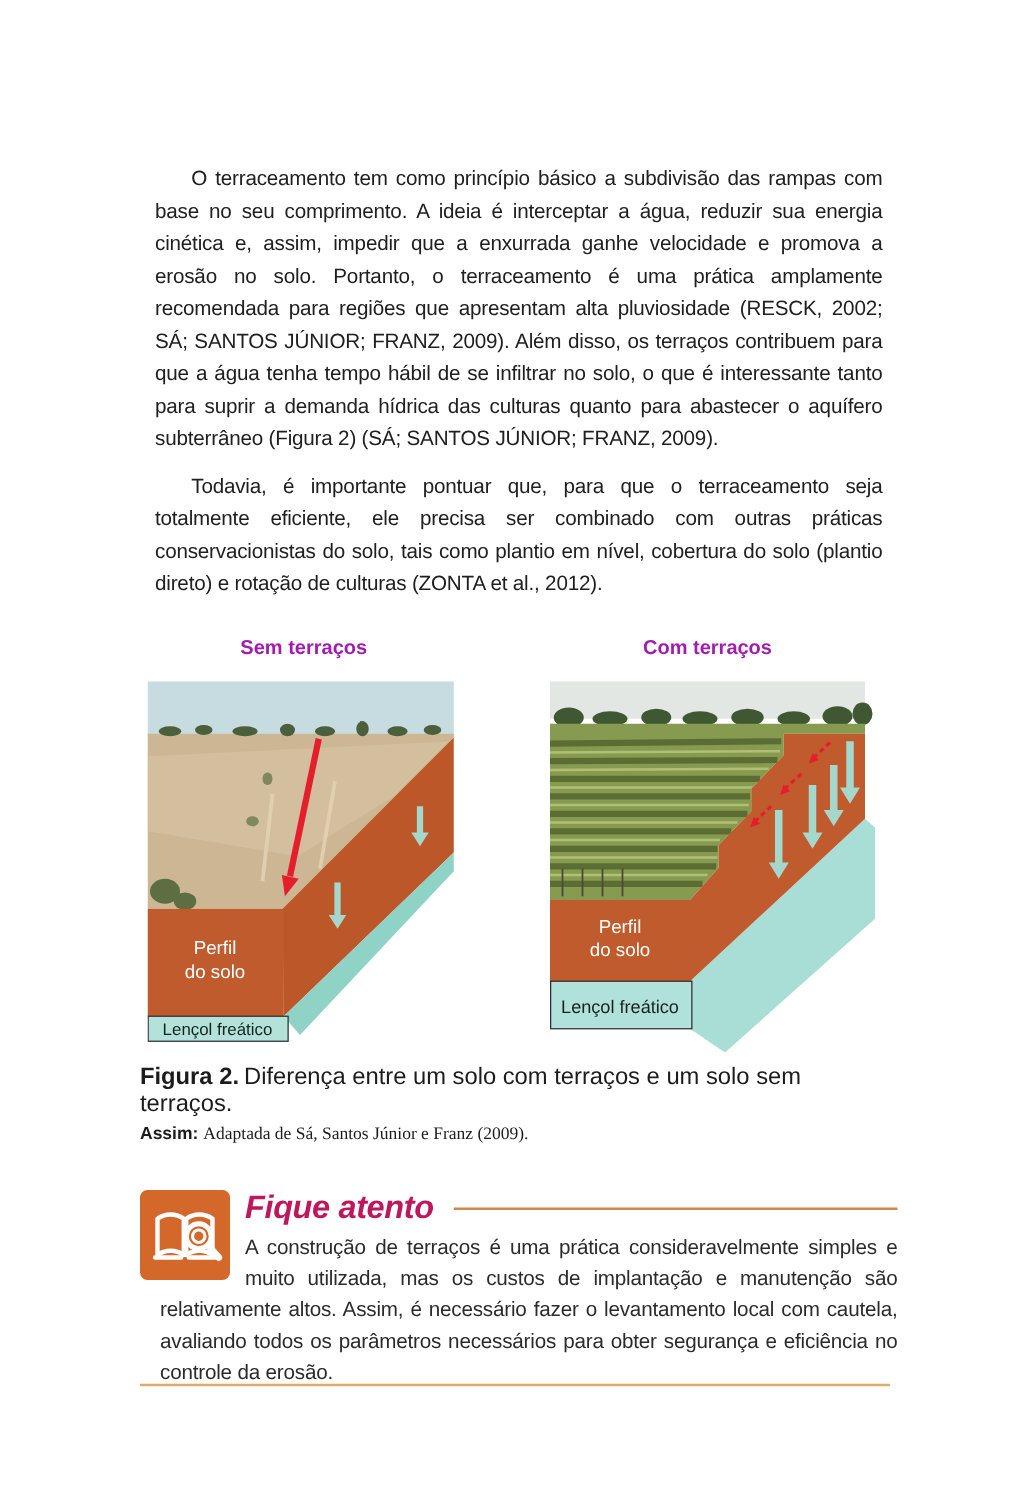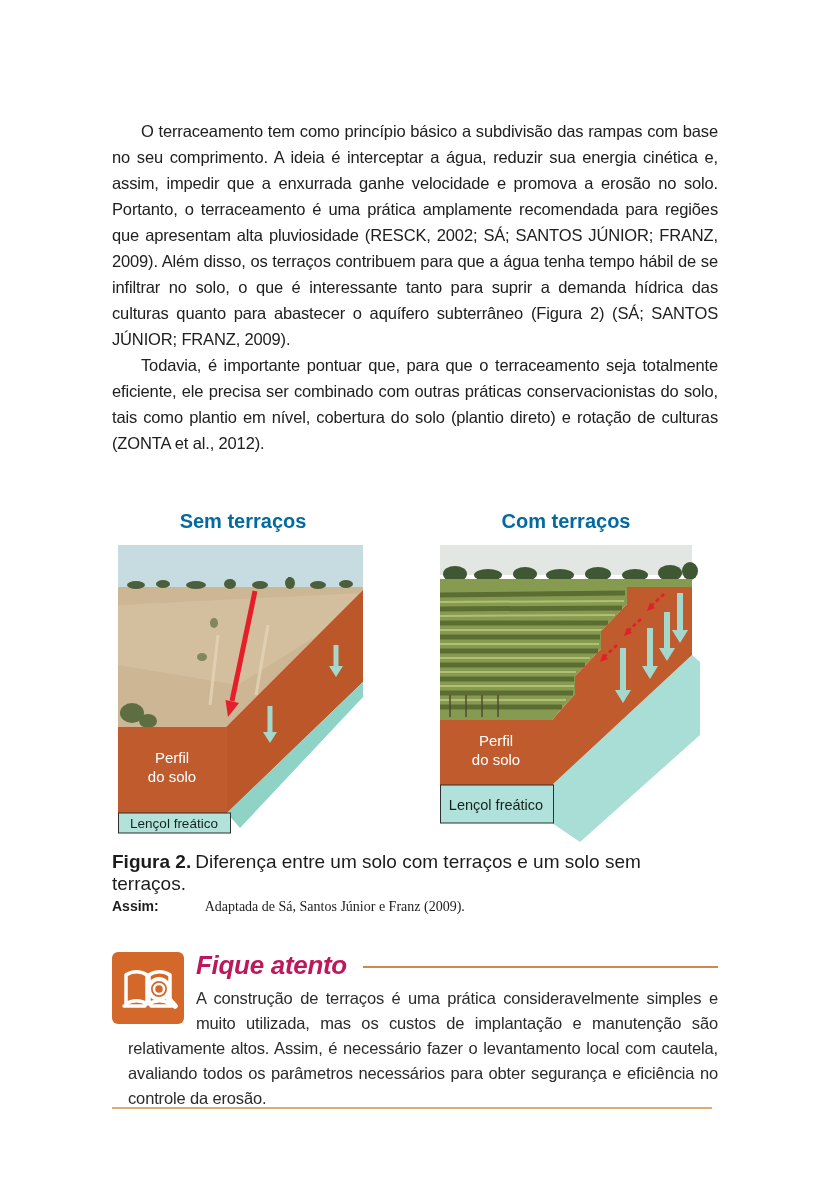--- a/index.html
+++ b/index.html
@@ -7,41 +7,41 @@
         font-family:"Liberation Sans",sans-serif;color:#1f1f1f;}
 
   
   .running-head{position:absolute;left:112px;top:74px;width:606px;text-align:right;
     display:flex;justify-content:flex-end;align-items:baseline;gap:16px;}
   .running-title{font-size:13.5px;color:#9a9da1;letter-spacing:.4px;}
   .page-number{font-size:15.5px;font-weight:bold;color:#33424c;}
 
   
   .bodytext{position:absolute;left:112px;top:118px;width:606px;}
-  .para{margin:0;font-size:16.5px;line-height:26px;text-align:justify;
+  .para{margin:12px;font-size:16.5px;line-height:26px;text-align:justify;
         text-indent:29px;letter-spacing:-0.15px;color:#202020;}
   .para .ital{}
 
   
   .figure{position:absolute;left:112px;top:506px;width:606px;height:336px;}
-  .fig-label{position:absolute;top:4px;font-size:20px;font-weight:600;color:#0369a1;text-align:center;}
+  .fig-label{position:absolute;top:4px;font-size:16px;font-weight:600;color:#a21caf;text-align:center;}
   .fig-label.left{left:6px;width:250px;}
   .fig-label.right{left:324px;width:260px;}
   .panel{position:absolute;top:39px;}
   .panel.left{left:6px;}
   .panel.right{left:328px;}
   svg text{font-family:"Liberation Sans",sans-serif;}
 
   
   .caption-block{position:absolute;left:112px;top:851px;width:606px;}
   .caption{font-size:19px;line-height:22px;color:#1c1c1c;}
   .caption .lead{font-weight:bold;margin-right:4px;}
   .source{font-size:14px;line-height:22px;color:#1c1c1c;}
   .source .lead{font-weight:bold;margin-right:4px;font-family:"Liberation Sans",sans-serif;}
-  .source .src-val{font-family:"Liberation Serif",serif;margin-left:42px;}
+  .source .src-val{font-family:"Liberation Serif",serif;}
 
   
   .notebox{position:absolute;left:112px;top:946px;width:606px;}
   .note-icon{float:left;width:72px;height:72px;margin:6px 12px 6px 0;background:#d4672a;
              border-radius:6px;display:flex;align-items:center;justify-content:center;}
   .note-title-row{display:flex;align-items:center;height:38px;}
   .note-title{font-size:26px;font-weight:bold;font-style:italic;color:#be185d;letter-spacing:-0.3px;}
   .note-rule{flex:1;height:2px;background:#cd8a4d;margin-left:16px;margin-top:4px;}
   .note-body{margin:2px 0 0 16px;font-size:16.5px;line-height:25px;text-align:justify;
              letter-spacing:-0.15px;color:#2b2b2b;}

